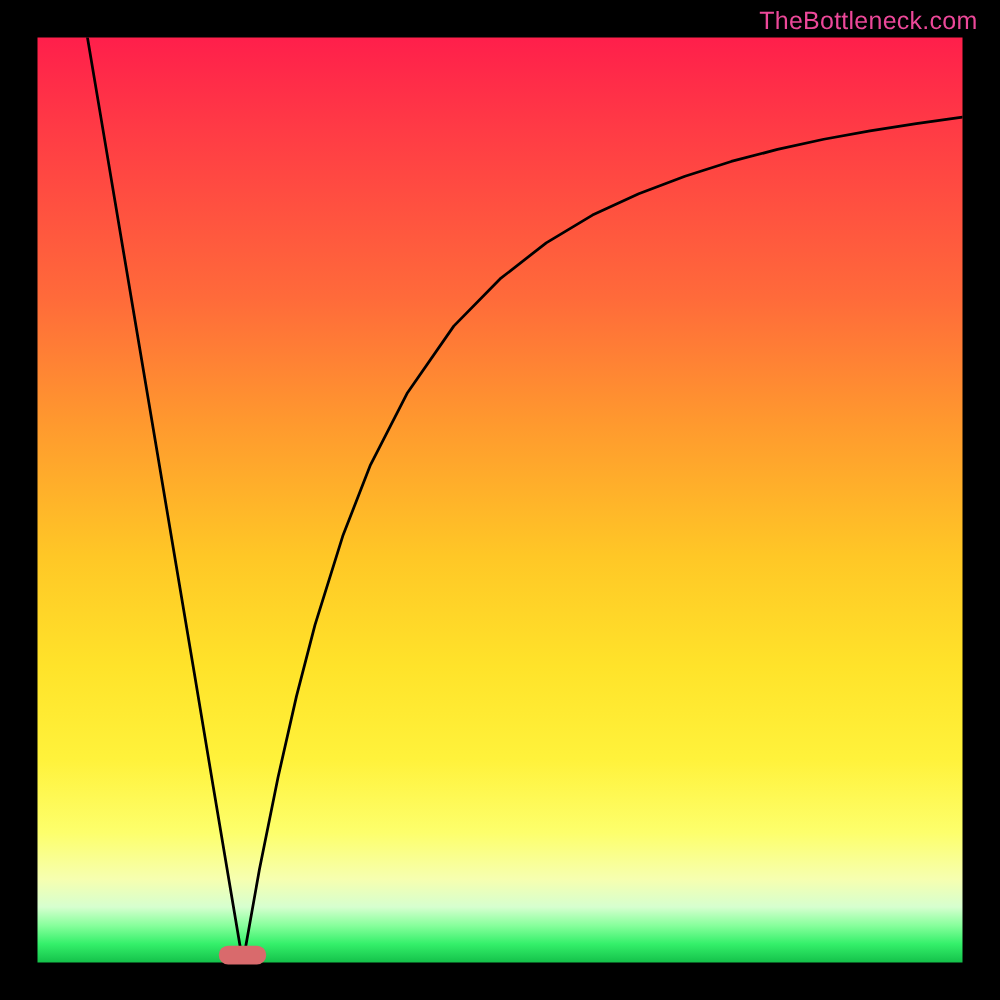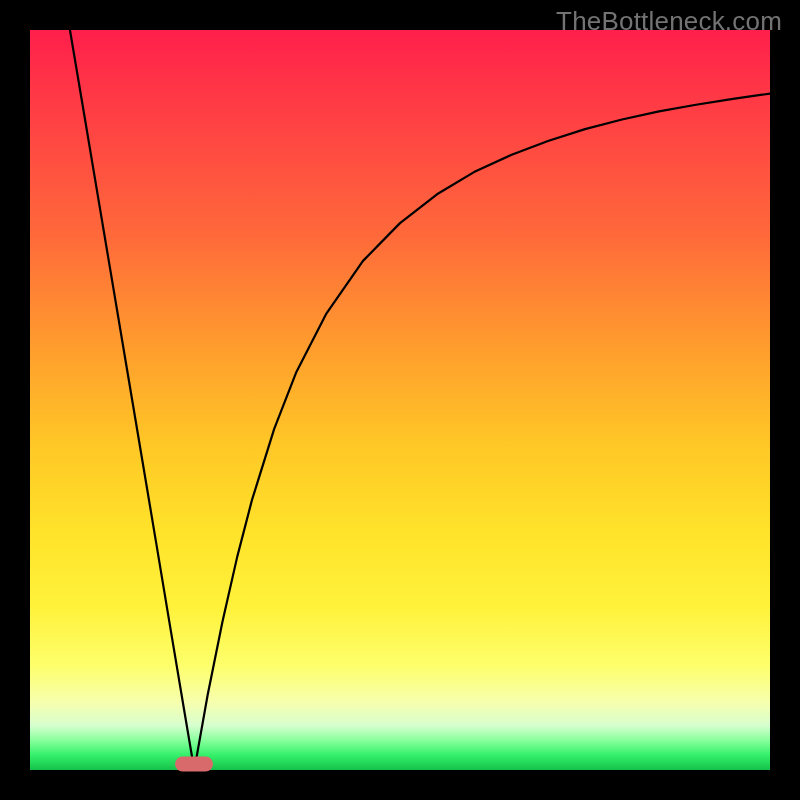--- a/index.html
+++ b/index.html
@@ -40,22 +40,22 @@
       #d6ffcf 94%,
       #87ff9c 96%,
       #34f06a 98%,
       #14c14a 100%
     );
   }
   .watermark {
     position: absolute;
     top: 6px;
     right: 18px;
-    color: #737373;
-    font-size: 26px;
+    color: #ec4899;
+    font-size: 20px;
     font-weight: 500;
     letter-spacing: 0.2px;
     pointer-events: none;
     user-select: none;
   }
   svg.curve {
     position: absolute;
     top: 0;
     left: 0;
     width: 740px;

